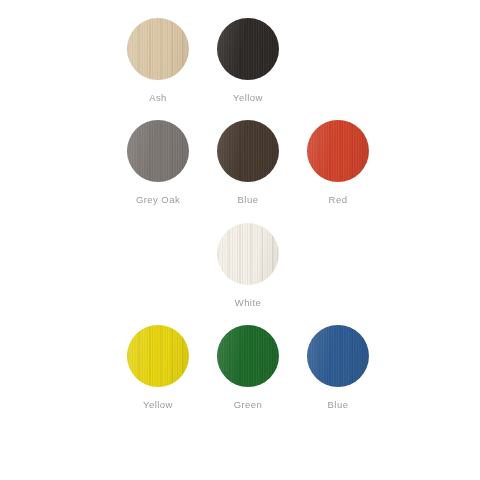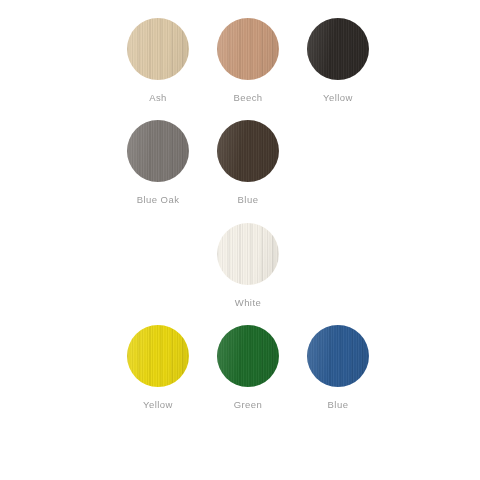--- a/index.html
+++ b/index.html
@@ -107,49 +107,49 @@
 
   <div class="swatch-row">
     <div class="swatch-cell">
       <div class="swatch-disc" style="background-color: rgb(221, 201, 168);">
         <div class="grain"></div>
         <div class="sheen"></div>
       </div>
       <div class="swatch-label" style="color: rgb(155, 155, 155);">Ash</div>
     </div>
     <div class="swatch-cell">
-      <div class="swatch-disc" style="background-color: rgb(200, 155, 124);">
-        <div class="grain"></div>
-        <div class="sheen"></div>
-      </div>
-      <div class="swatch-label" style="color: rgb(155, 155, 155);">Beech</div>
-    </div>
-    <div class="swatch-cell">
       <div class="swatch-disc" style="background-color: rgb(46, 42, 39);">
         <div class="grain"></div>
         <div class="sheen"></div>
       </div>
       <div class="swatch-label" style="color: rgb(155, 155, 155);">Yellow</div>
     </div>
   </div>
 
   <div class="swatch-row">
     <div class="swatch-cell">
       <div class="swatch-disc" style="background-color: rgb(125, 120, 116);">
         <div class="grain"></div>
         <div class="sheen"></div>
       </div>
-      <div class="swatch-label" style="color: rgb(155, 155, 155);">Blue Oak</div>
+      <div class="swatch-label" style="color: rgb(155, 155, 155);">Grey Oak</div>
     </div>
     <div class="swatch-cell">
       <div class="swatch-disc" style="background-color: rgb(71, 58, 47);">
         <div class="grain"></div>
         <div class="sheen"></div>
       </div>
       <div class="swatch-label" style="color: rgb(155, 155, 155);">Blue</div>
+    </div>
+    <div class="swatch-cell">
+      <div class="swatch-disc" style="background-color: rgb(209, 67, 42);">
+        <div class="grain"></div>
+        <div class="sheen"></div>
+      </div>
+      <div class="swatch-label" style="color: rgb(155, 155, 155);">Red</div>
     </div>
   </div>
 
   <div class="swatch-row single">
     <div class="swatch-cell">
       <div class="swatch-disc" style="background-color: rgb(245, 241, 232);">
         <div class="grain"></div>
         <div class="sheen"></div>
       </div>
       <div class="swatch-label" style="color: rgb(155, 155, 155);">White</div>

